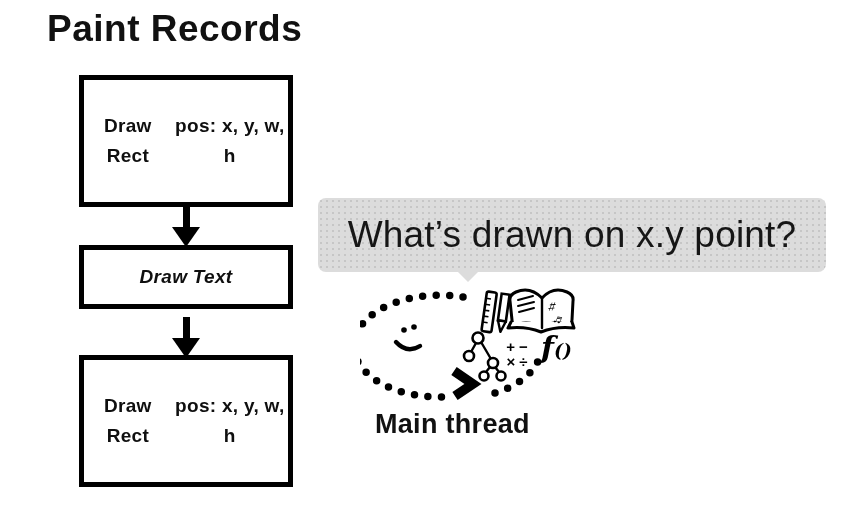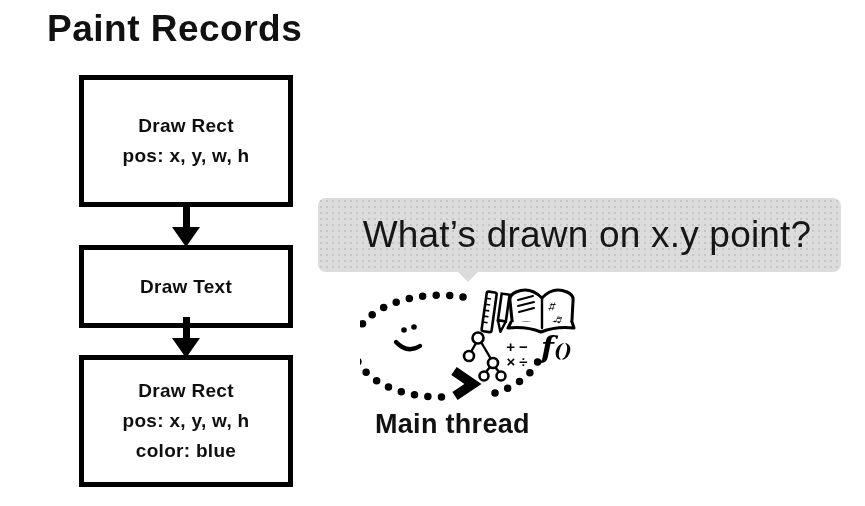--- a/index.html
+++ b/index.html
@@ -7,42 +7,42 @@
     position:relative;width:865px;height:506px;background:#ffffff;overflow:hidden;
     font-family:"Liberation Sans", sans-serif;color:#0f0f0f;
   }
   .page-title{
     position:absolute;left:47px;top:8px;margin:0;
     font-size:37px;font-weight:700;letter-spacing:0.5px;color:#111;
   }
   .flow-box{
     position:absolute;left:79px;width:214px;box-sizing:border-box;
     border:5px solid #000;background:#fff;
-    display:flex;flex-direction:column;justify-content:center;align-items:center;
+    display:flex;flex-direction:row;justify-content:center;align-items:center;
     text-align:center;font-size:19px;font-weight:700;line-height:30px;letter-spacing:0.3px;
   }
   .box1{top:75px;height:132px;}
-  .box2{top:245px;height:83px;}
+  .box2{top:245px;height:64px;font-style:italic;}
   .box3{top:355px;height:132px;}
   .arrow-stem{position:absolute;width:7px;background:#000;}
   .arrow-head{position:absolute;width:0;height:0;
     border-left:14px solid transparent;border-right:14px solid transparent;
     border-top:20px solid #000;}
   .stem1{left:183px;top:204px;height:25px;}
   .head1{left:172px;top:227px;}
   .stem2{left:183px;top:317px;height:23px;}
   .head2{left:172px;top:338px;}
   .bubble{
     position:absolute;left:318px;top:198px;width:508px;height:74px;
     background-color:#dcdcdc;
     background-image:radial-gradient(circle,#c6c6c6 1px,rgba(0,0,0,0) 1.3px);
     background-size:6px 6px;
     border-radius:8px;
     display:flex;align-items:center;justify-content:center;
-    font-size:37px;font-weight:400;color:#161616;letter-spacing:0.2px;padding-left:15px;
+    font-size:37px;font-weight:400;color:#161616;letter-spacing:0.2px;
   }
   .bubble-tail{
     position:absolute;left:457px;top:271px;width:0;height:0;
     border-left:11px solid transparent;border-right:11px solid transparent;
     border-top:11px solid #dcdcdc;
   }
   .doodle{position:absolute;left:360px;top:283px;width:245px;height:130px;}
   .main-thread-label{
     position:absolute;left:375px;top:409px;width:195px;text-align:left;
     font-size:27px;font-weight:700;color:#111;letter-spacing:0.3px;
@@ -66,21 +66,20 @@
   <div class="flow-box box2">
     <div>Draw Text</div>
   </div>
 
   <div class="arrow-stem stem2"></div>
   <div class="arrow-head head2"></div>
 
   <div class="flow-box box3">
     <div>Draw Rect</div>
     <div>pos: x, y, w, h</div>
-    <div>color: blue</div>
   </div>
 
   <div class="bubble">
     <span>What’s drawn on x.y point?</span>
   </div>
   <div class="bubble-tail"></div>
 
   <svg class="doodle" viewBox="0 0 245 130" xmlns="http://www.w3.org/2000/svg">
 
     <g stroke="#000" fill="none" stroke-linecap="round">

